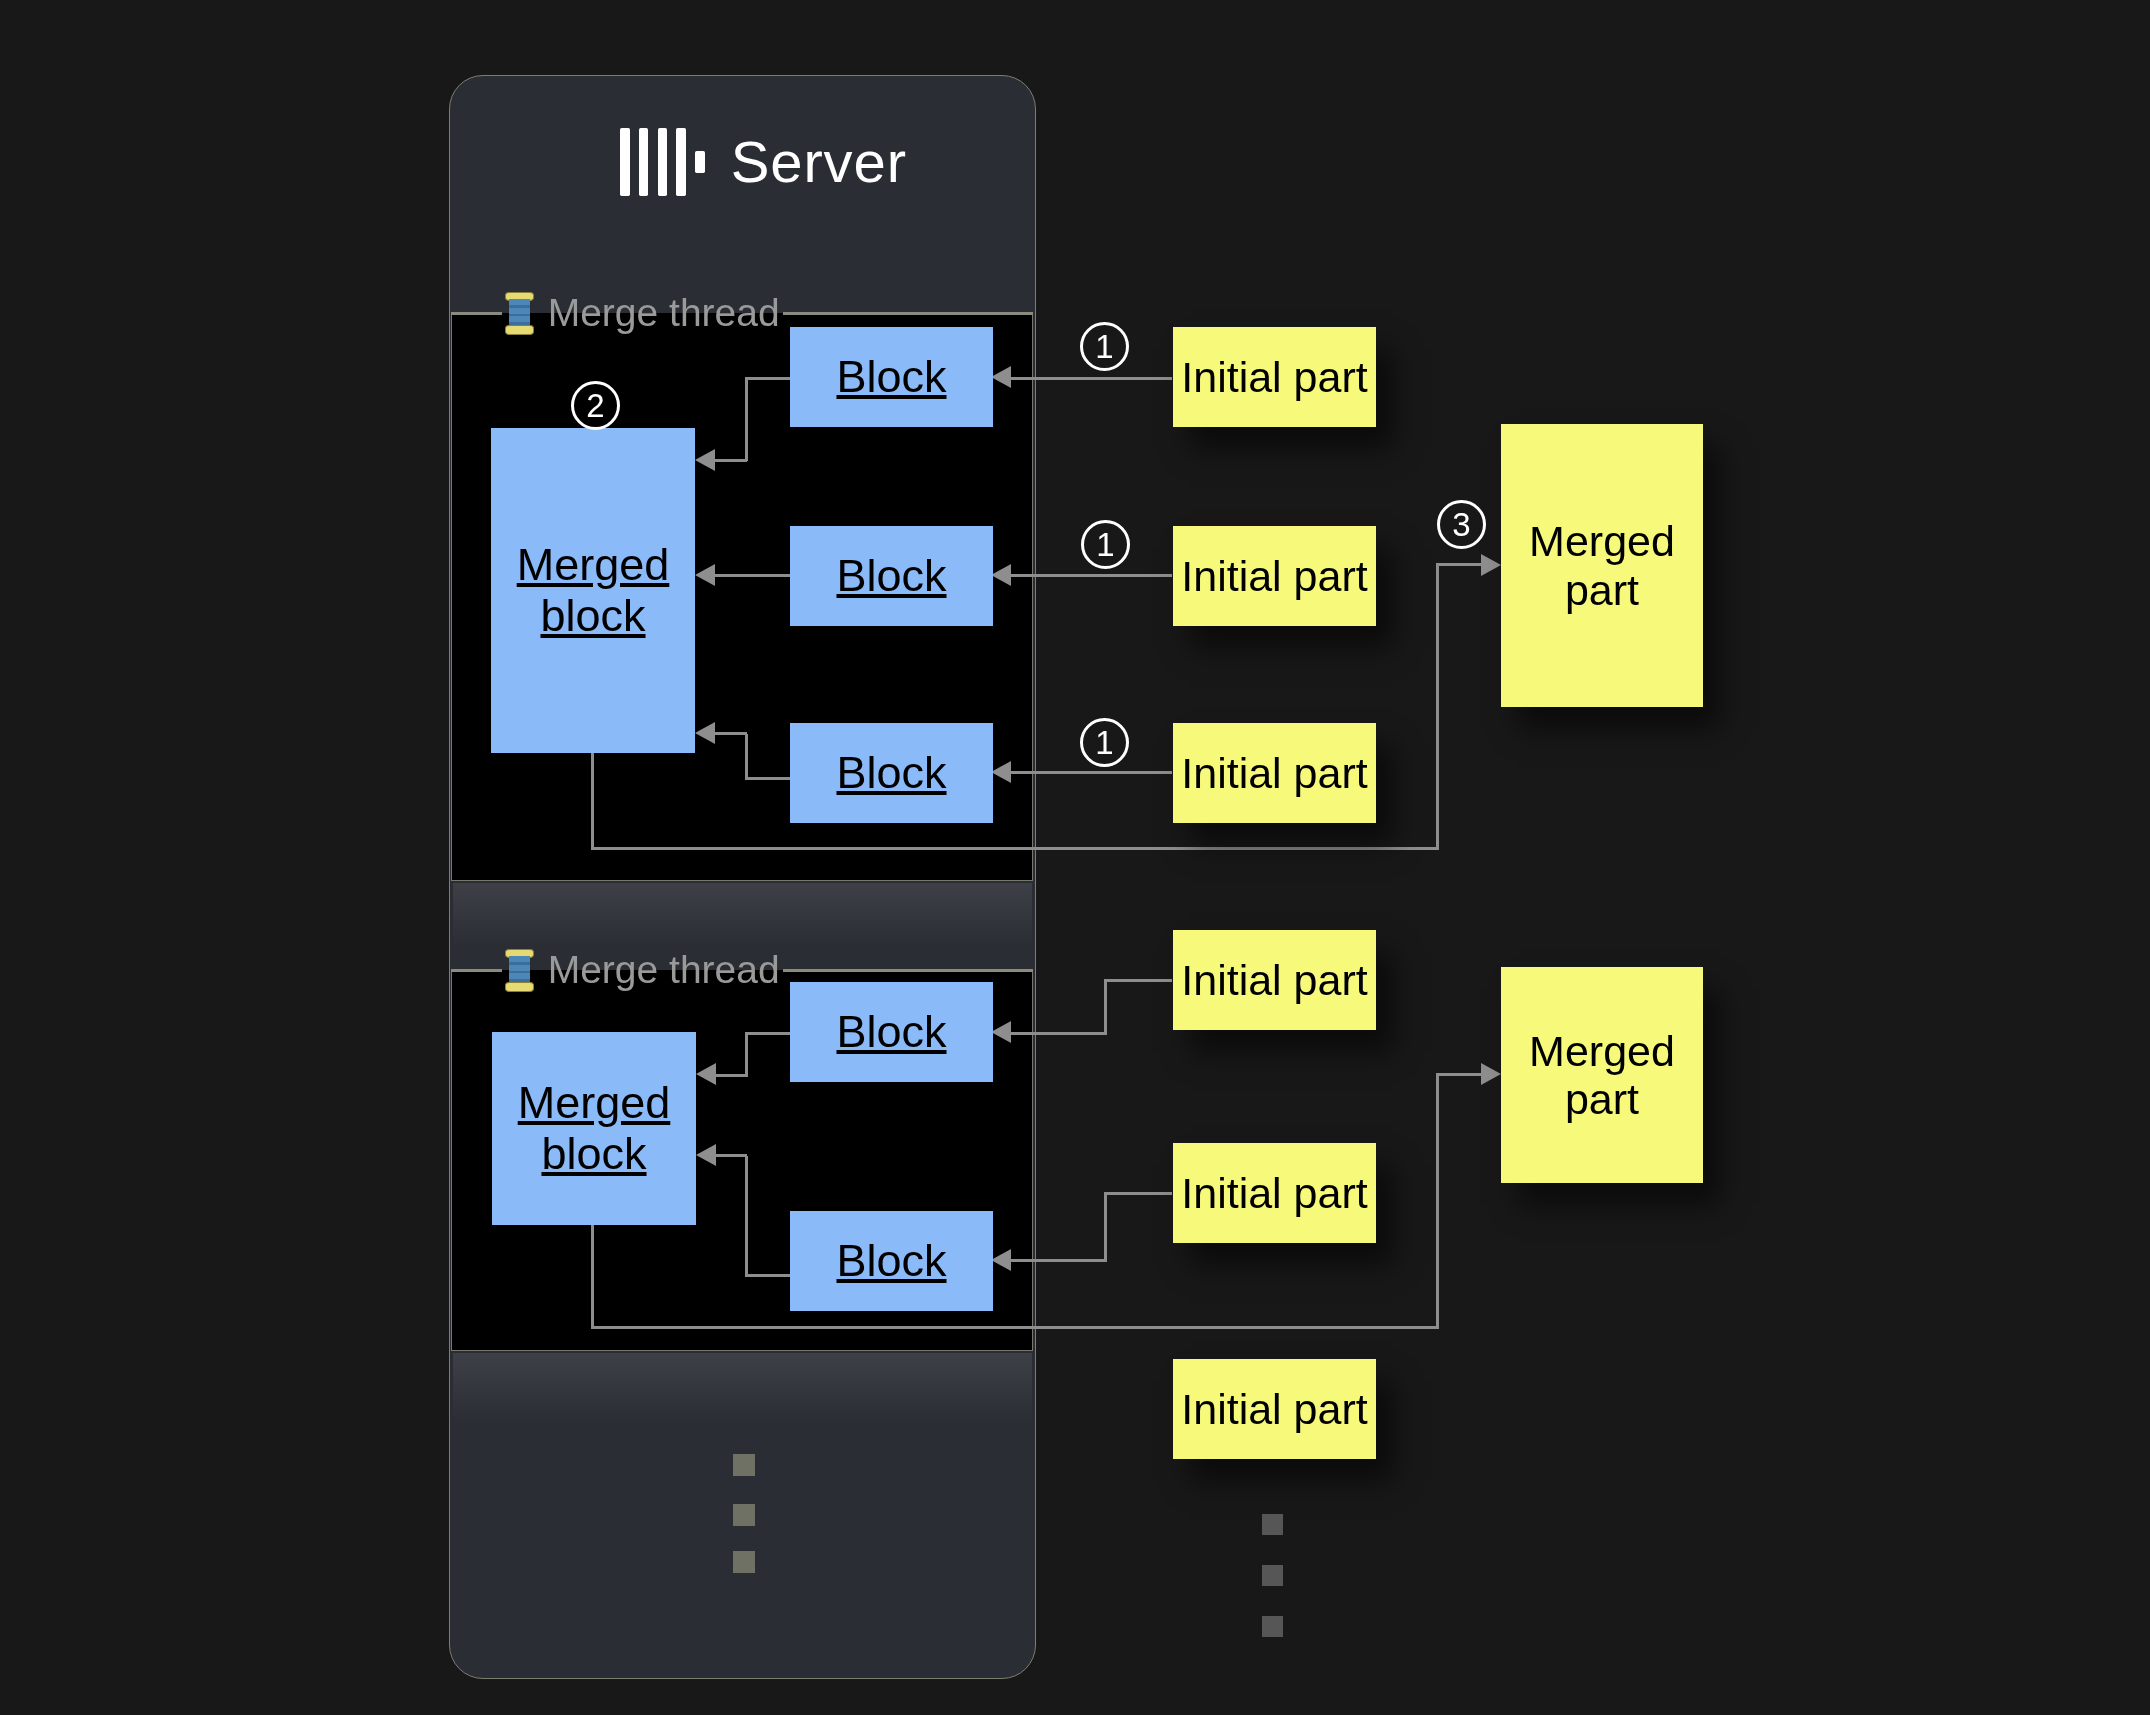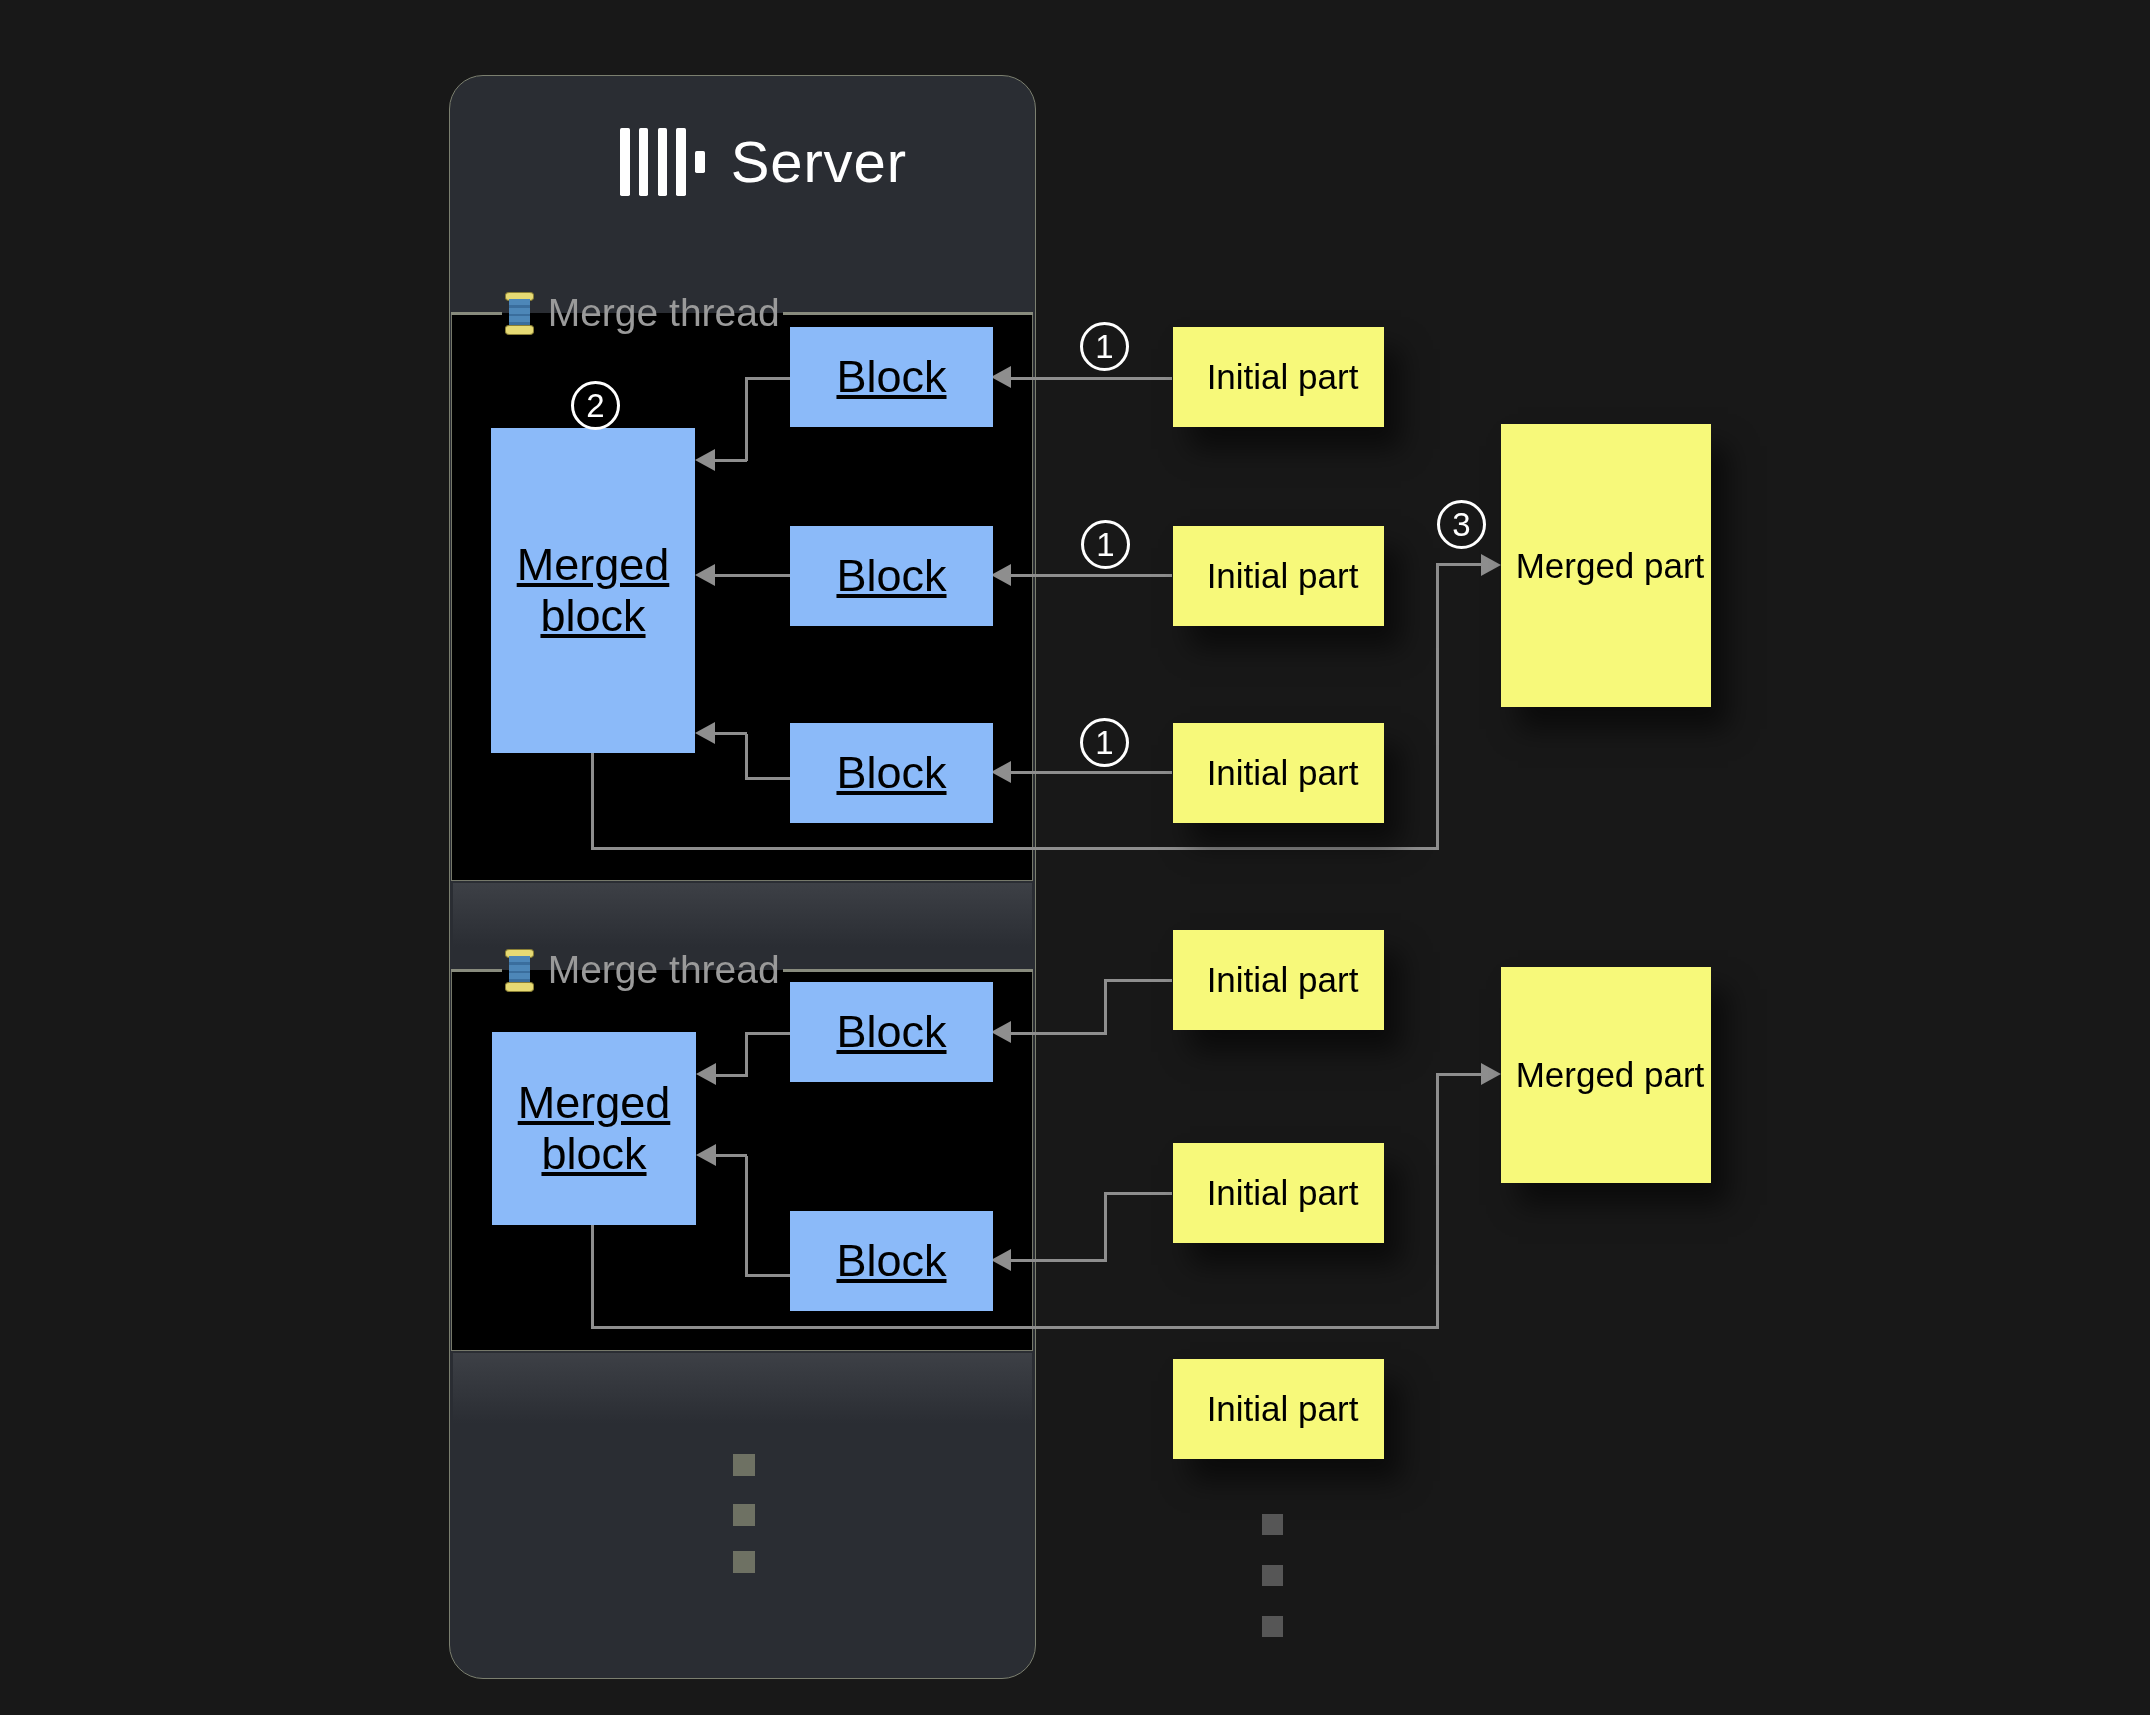--- a/index.html
+++ b/index.html
@@ -36,21 +36,21 @@
   .spool{position:relative;width:29px;height:43px;flex:0 0 auto;}
   .spool .cap{position:absolute;left:0;width:29px;height:9.4px;background:#e6da74;border:0.9px solid #8a7f35;border-radius:4.3px/3.4px;box-sizing:border-box;}
   .spool .cap.top{top:0;}
   .spool .cap.bot{bottom:0;}
   .spool .body{position:absolute;left:4.3px;right:4.3px;top:7.7px;bottom:7.7px;
     background:repeating-linear-gradient(180deg,#4d87b8 0 6px,#3a6e9d 6px 8.6px);}
   
   .box{position:absolute;display:flex;align-items:center;justify-content:center;
     text-align:center;color:#000;z-index:5;line-height:1.12;}
   .blue{background:#8bbaf9;font-size:45px;text-decoration:underline;}
-  .yellow{background:#f7f97a;font-size:35px;box-shadow:17px 22px 26px rgba(0,0,0,.55);padding-left:8px;}
+  .yellow{background:#f7f97a;font-size:43px;box-shadow:17px 22px 26px rgba(0,0,0,.55);}
   
   .badge{position:absolute;width:43px;height:43px;border:3.4px solid #fff;border-radius:50%;
     color:#fff;display:flex;align-items:center;justify-content:center;
     font-size:33px;z-index:7;background:transparent;}
   
   .hline,.vline{position:absolute;background:#8e8e8e;z-index:4;}
   .hline{height:2.6px;}
   .vline{width:2.6px;}
   .arr-l{position:absolute;width:0;height:0;z-index:4;
     border-top:11px solid transparent;border-bottom:11px solid transparent;border-right:20.5px solid #8e8e8e;}

